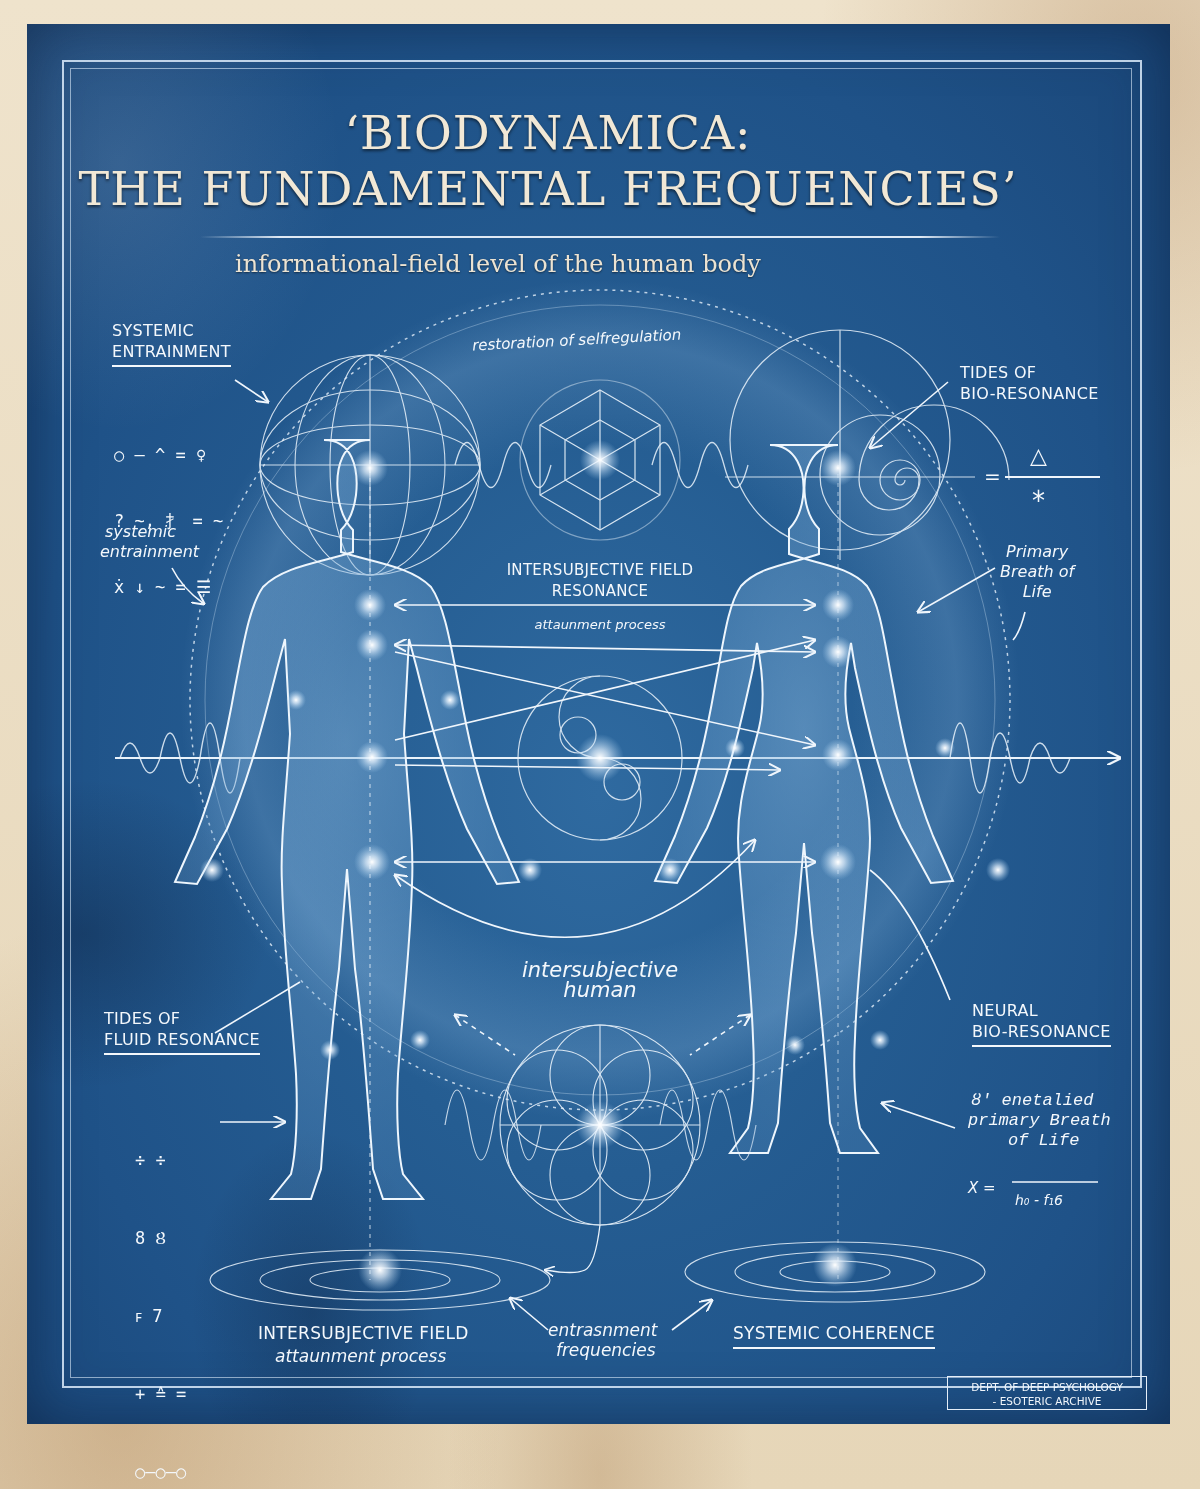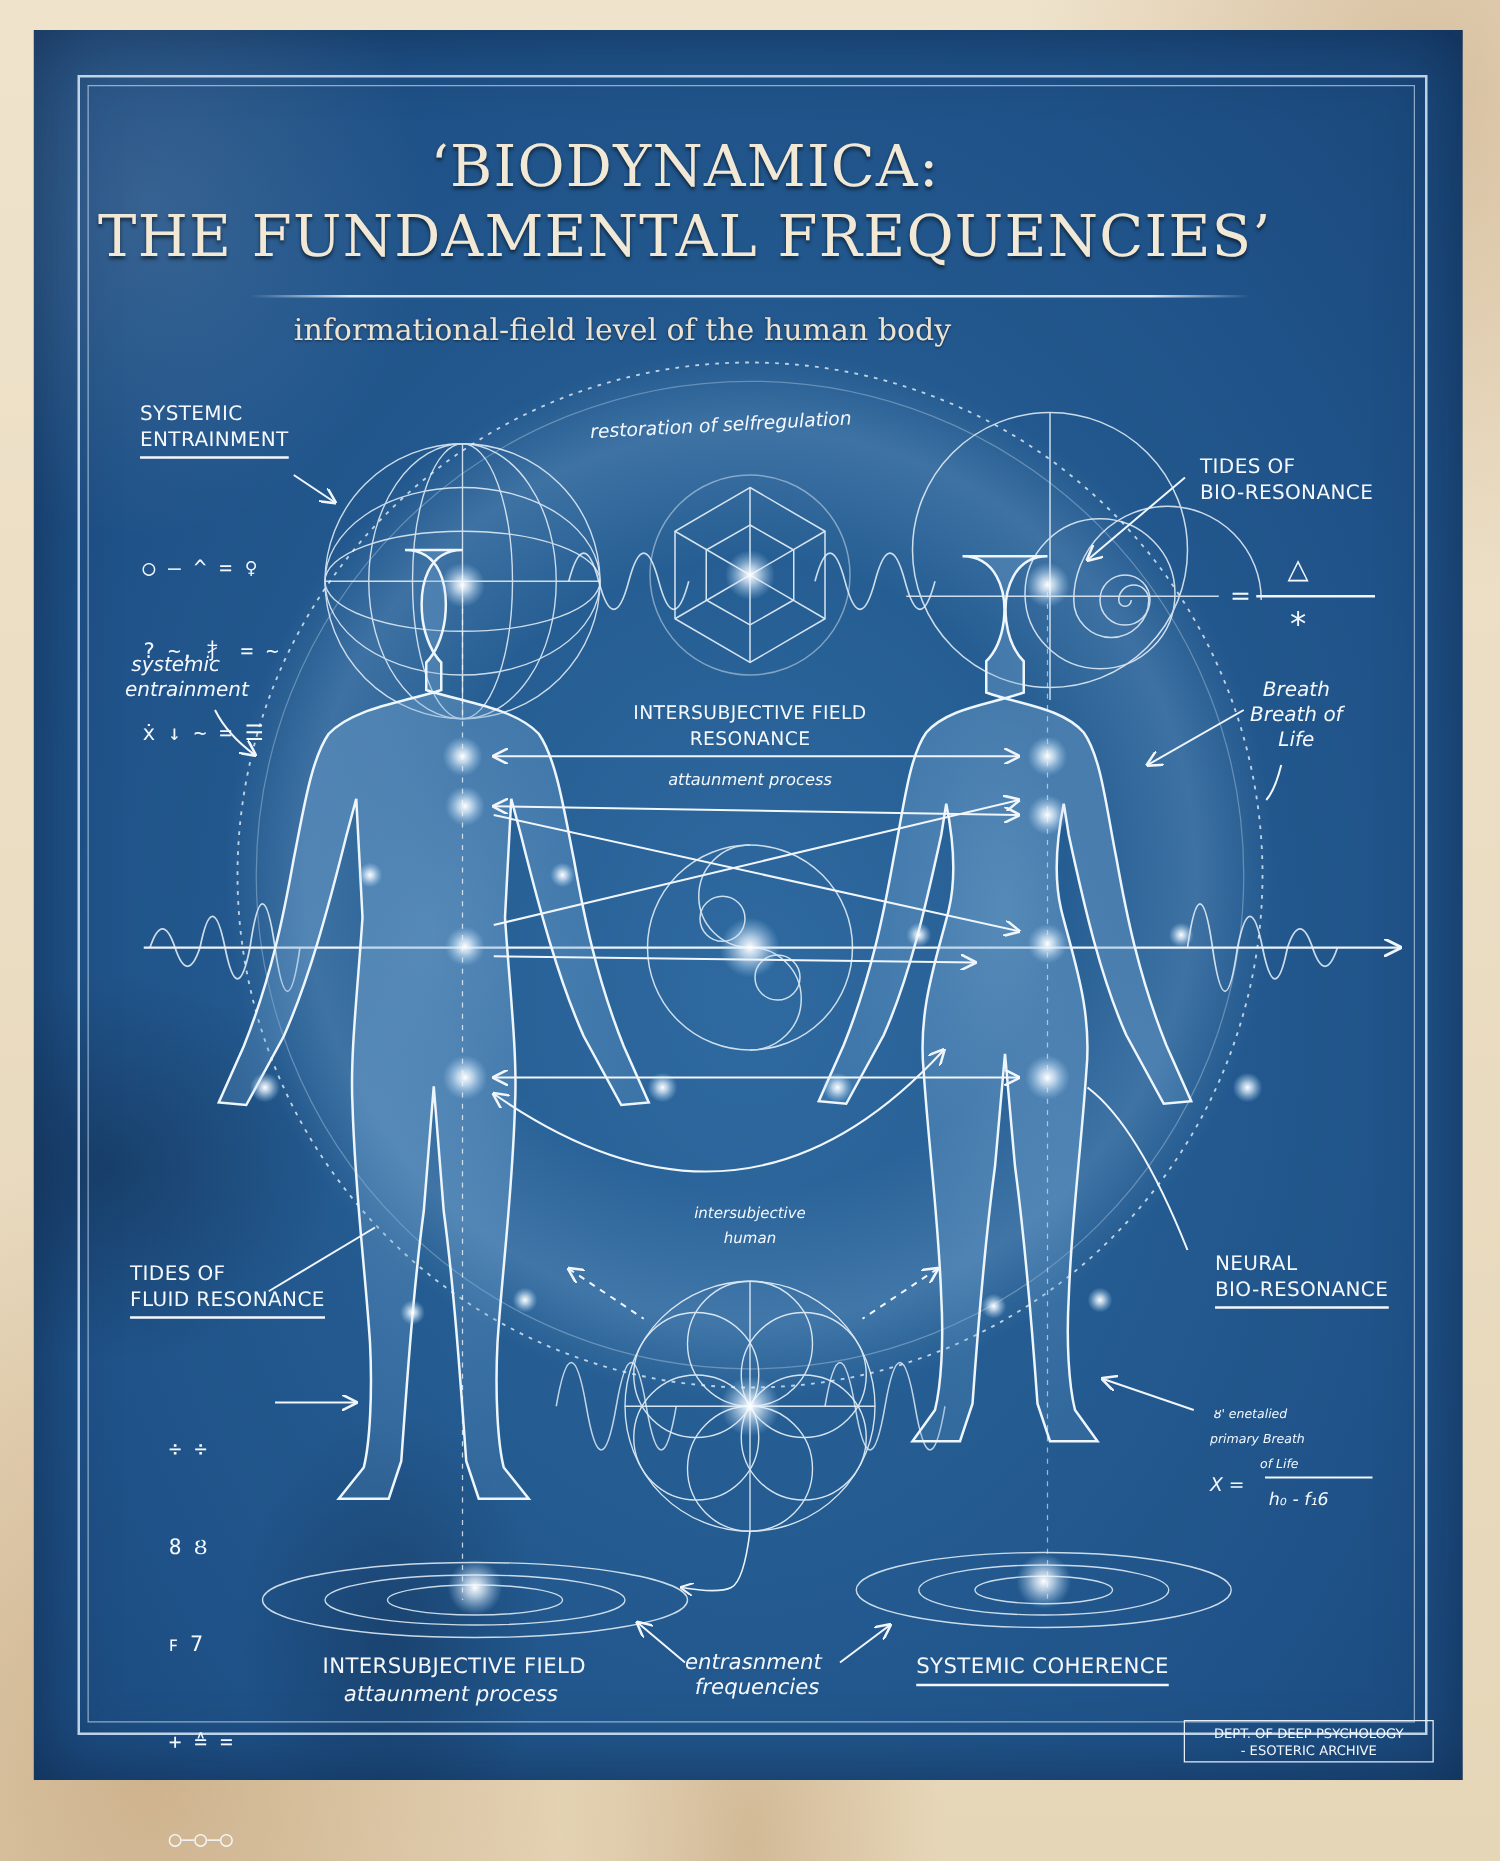--- a/index.html
+++ b/index.html
@@ -271,32 +271,32 @@
 
 <div class="lbl" style="left:960px; top:362px;">
   <div>TIDES OF</div>
   <div>BIO-RESONANCE</div>
 </div>
 <div class="lbl" style="left:984px; top:466px; font-size:20px;">=</div>
 <div class="lbl" style="left:1030px; top:445px; font-size:22px;">△</div>
 <div class="lbl" style="left:1032px; top:482px; font-size:26px;">⁎</div>
 
 <div class="hand" style="left:1000px; top:542px; text-align:center; font-size:16px;">
-  <div>Breath</div>
+  <div>Primary</div>
   <div>Breath of</div>
   <div>Life</div>
 </div>
 
 <div class="lbl" style="left:470px; top:560px; width:260px; text-align:center; font-size:15px;">
   <div>INTERSUBJECTIVE FIELD</div>
   <div>RESONANCE</div>
 </div>
 <div class="hand" style="left:470px; top:615px; width:260px; text-align:center; font-size:13px;">attaunment process</div>
 
-<div class="hand" style="left:500px; top:960px; width:200px; text-align:center; font-size:12px;">
+<div class="hand" style="left:500px; top:960px; width:200px; text-align:center; font-size:21px;">
   <div>intersubjective</div>
   <div>human</div>
 </div>
 
 <div class="lbl u" style="left:104px; top:1008px;">
   <div>TIDES OF</div>
   <div>FLUID RESONANCE</div>
 </div>
 <div class="glyphs" style="left:135px; top:1095px; line-height:26px;">
   <div>÷ ÷</div>
@@ -304,21 +304,21 @@
   <div>ꜰ 7</div>
   <div>+ ≙ =</div>
   <div>○—○—○</div>
   
 </div>
 
 <div class="lbl u" style="left:972px; top:1000px; ">
   <div>NEURAL</div>
   <div>BIO-RESONANCE</div>
 </div>
-<div class="hand" style="left:968px; top:1122px; font-size:10px;">
+<div class="hand" style="left:968px; top:1091px; font-size:17px;font-family:Liberation Mono, monospace;">
   <div style="padding-left:3px">ȣ' enetalied</div>
   <div>primary Breath</div>
   <div style="padding-left:40px">of Life</div>
 </div>
 <div class="hand" style="left:968px; top:1178px; font-size:15px;">X =</div>
 <div class="hand" style="left:1015px; top:1190px; font-size:14px;">ℎ₀ - f₁6</div>
 
 <div class="lbl" style="left:258px; top:1323px; font-size:17px;">INTERSUBJECTIVE FIELD</div>
 <div class="hand" style="left:275px; top:1346px; font-size:17px;">attaunment process</div>
 

